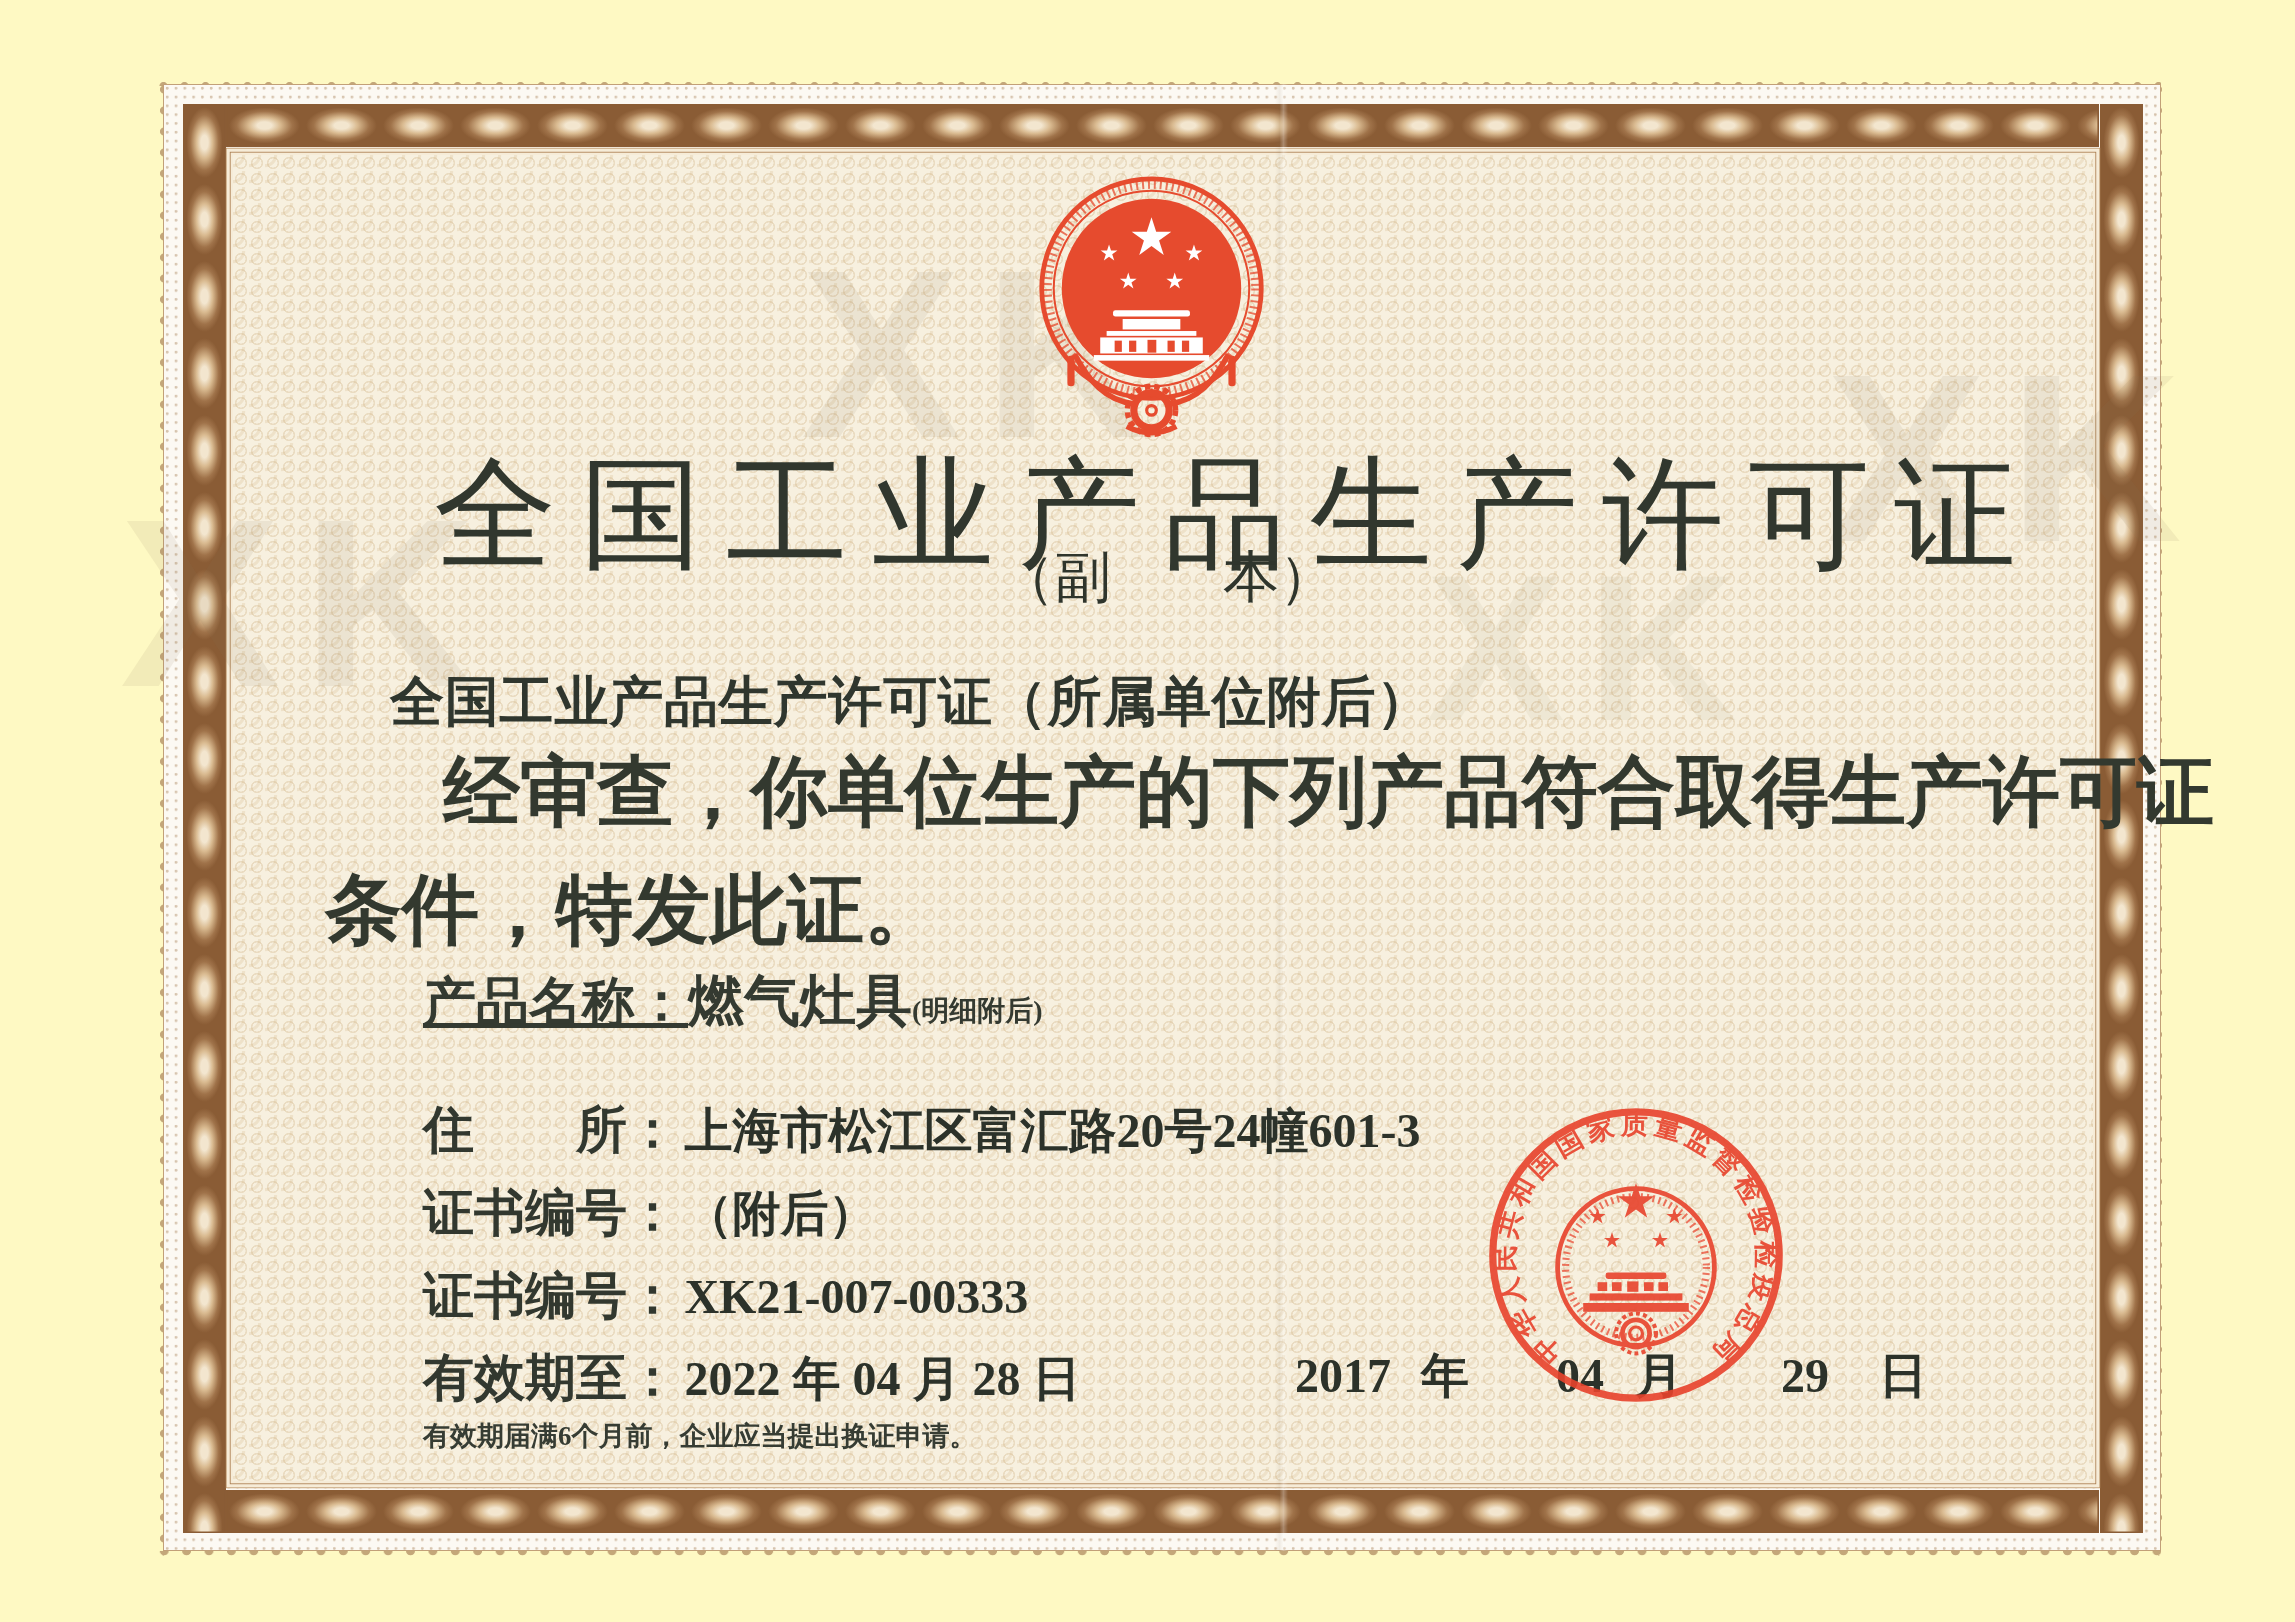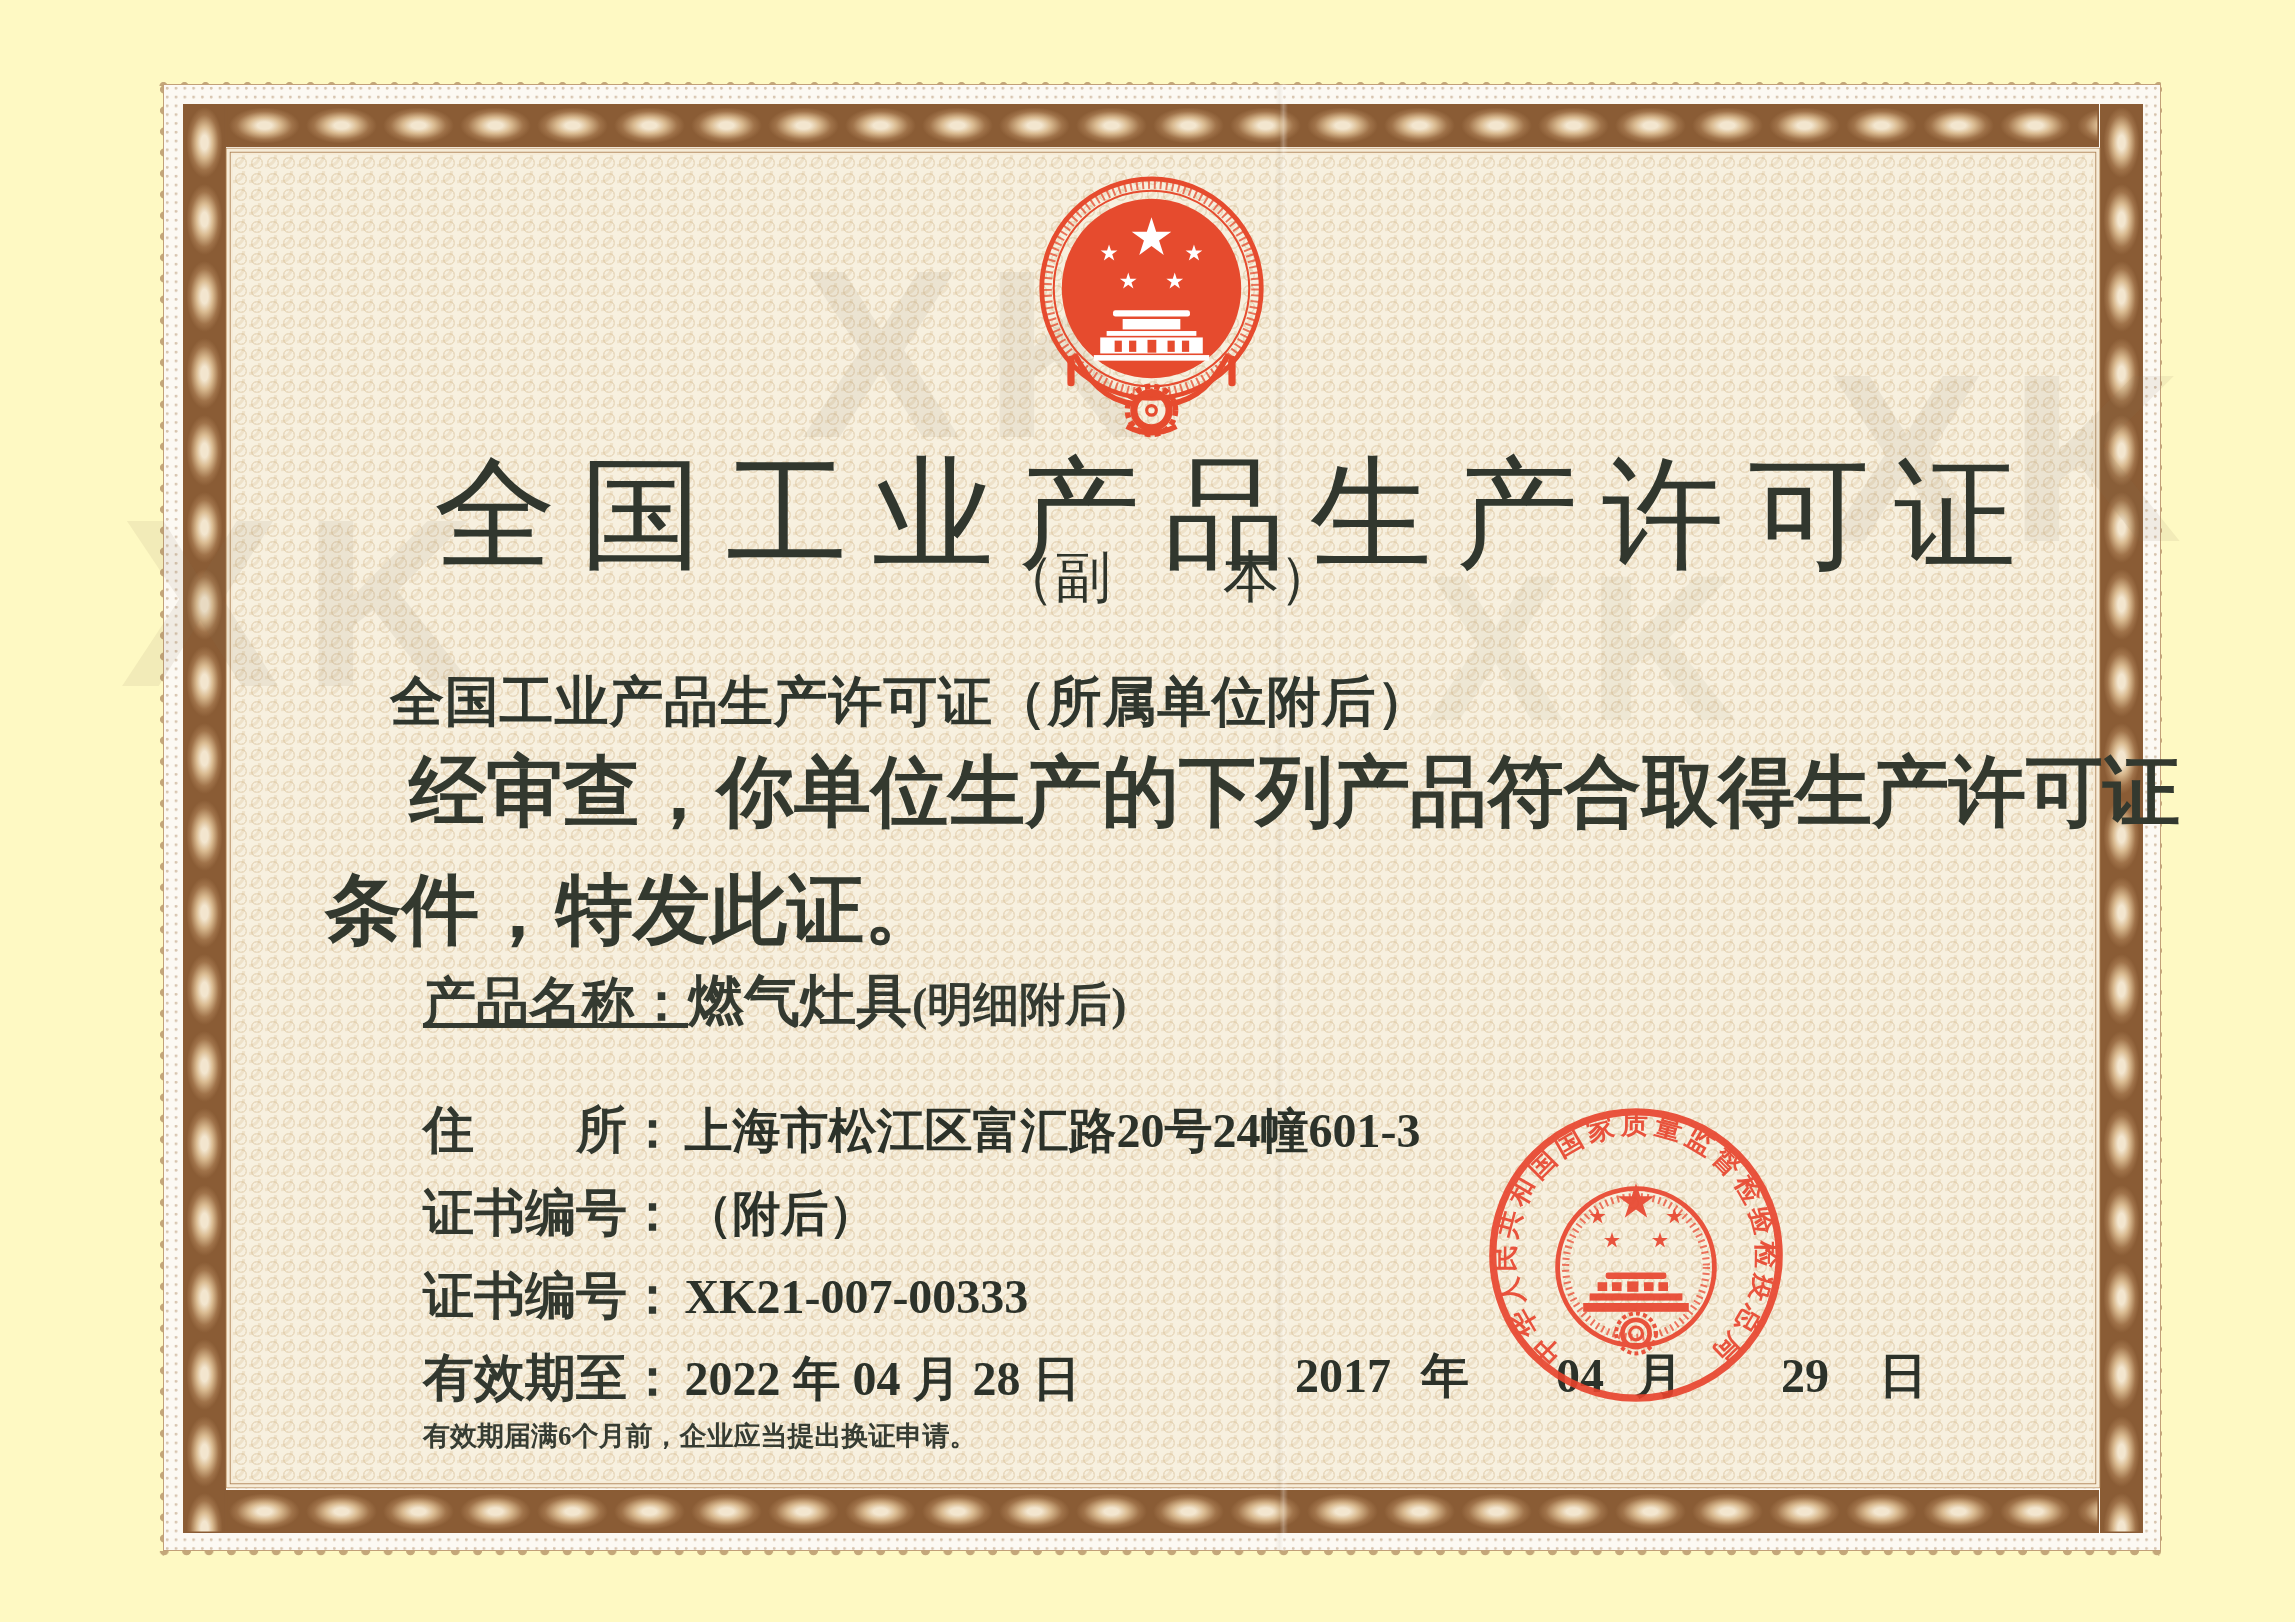--- a/index.html
+++ b/index.html
@@ -56,26 +56,26 @@
   .wm3{left:1826px;top:320px;font-size:240px;}
   .wm4{left:1426px;top:529px;font-size:208px;color:rgba(138,122,90,.08);}
 
   
   .abs{position:absolute;z-index:4;white-space:nowrap;}
   .emblem{left:1024px;top:170px;width:255px;height:274px;}
   .title{left:434px;top:449px;font-size:122px;font-weight:normal;letter-spacing:24px;color:#31372e;line-height:1.08;}
   .subtitle{left:999px;top:540px;font-size:56px;color:#2f352c;letter-spacing:0;}
   .company{left:390px;top:666px;font-size:54px;font-weight:600;color:#2f362e;letter-spacing:0.8px;}
   .bodyline{font-size:77px;font-weight:bold;color:#33392f;}
-  .body1{left:409px;top:741px;}
+  .body1{left:443px;top:741px;}
   .body2{left:325px;top:859px;}
   .product{left:423px;top:964px;}
   .product .lbl{font-size:53px;font-weight:bold;text-decoration:underline;}
   .product .val{font-size:56px;font-weight:bold;}
-  .product .note{font-size:46px;font-weight:bold;}
+  .product .note{font-size:28px;font-weight:bold;}
   .fieldrow{left:423px;}
   .frow0{top:1096px;} .frow1{top:1179px;} .frow2{top:1262px;} .frow3{top:1344px;}
   .fieldrow .lbl{font-size:51px;font-weight:bold;color:#32382f;}
   .fieldrow .val{font-size:48px;font-weight:600;margin-left:6.4px;color:#2c322a;}
   .renewal{left:423px;top:1418px;font-size:27px;font-weight:600;color:#363c33;}
   .datebar{left:1295px;top:1344px;font-size:48px;font-weight:600;color:#2c322a;z-index:4;}
   .datebar .u1{margin-left:30px;} .datebar .u2{margin-left:87px;} .datebar .u3{margin-left:31px;}
   .datebar .u4{margin-left:98px;} .datebar .u5{margin-left:50px;}
   .sealbox{left:1484px;top:1103px;width:304px;height:304px;z-index:5;opacity:.9;}
 </style>

